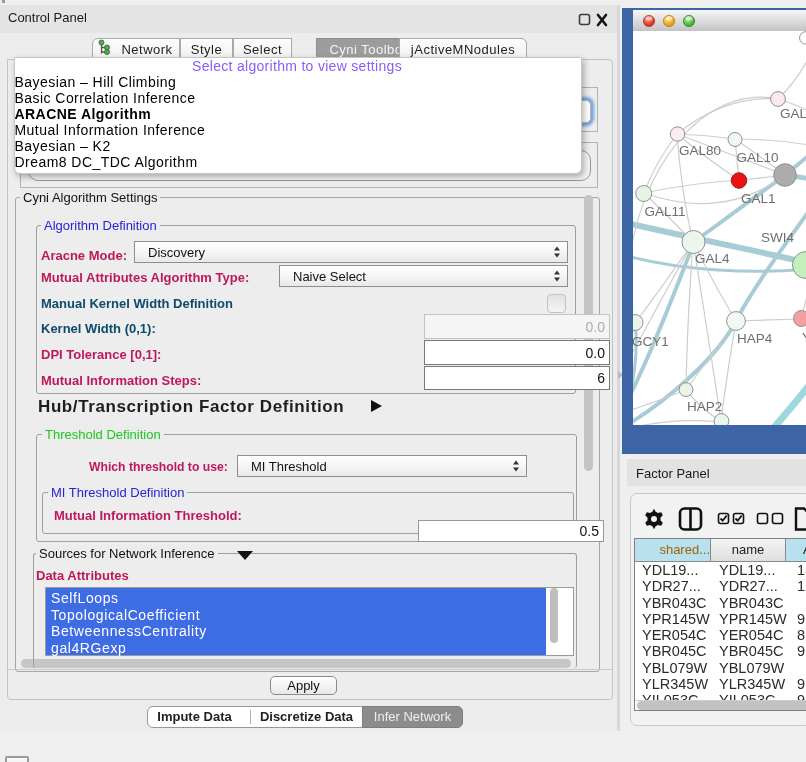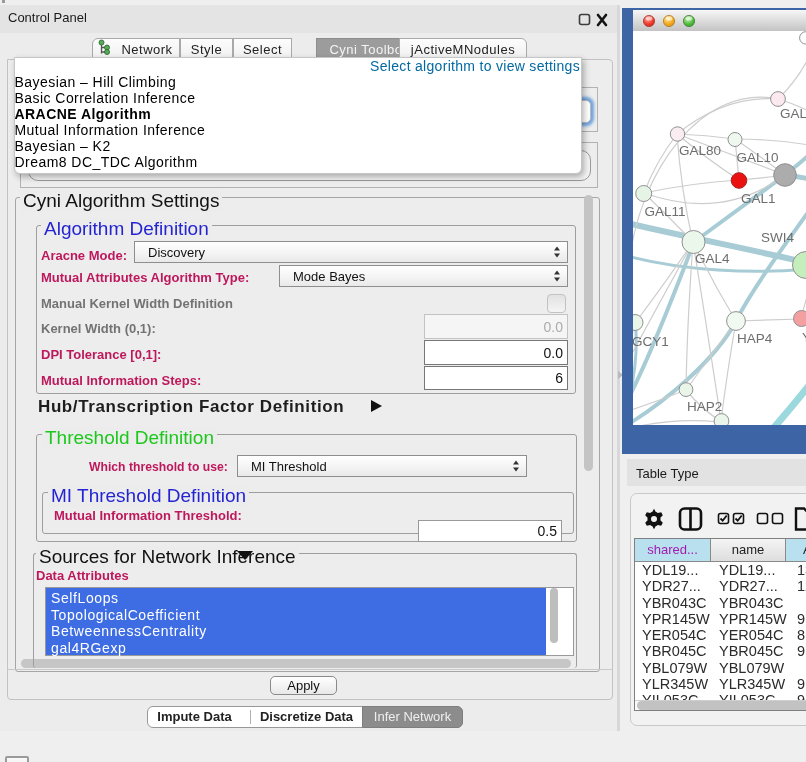--- a/index.html
+++ b/index.html
@@ -1,29 +1,29 @@
 <!DOCTYPE html>
 <html><head>
 <meta charset="utf-8">
 <style>
   html,body{margin:0;padding:0;width:806px;height:762px;background:#efefef;
     font-family:"Liberation Sans",sans-serif;overflow:hidden;}
   .abs{position:absolute;}
   .lbl{position:absolute;font-size:13px;font-weight:bold;color:#be185d;white-space:nowrap;}
-  .lbl.dis{color:#737373;}
+  .lbl.dis{color:#0c4a6e;}
   .gbox{position:absolute;border:1px solid #a5a5a5;border-radius:3px;}
-  .gtitle{position:absolute;font-size:19px;color:#111;background:#ececec;padding:0 3px;white-space:nowrap;}
+  .gtitle{position:absolute;font-size:13px;color:#111;background:#ececec;padding:0 3px;white-space:nowrap;}
   .combo{position:absolute;border:1px solid #8e8e8e;border-radius:0;
     background:linear-gradient(#ffffff 0%,#f6f6f6 45%,#e9e9e9 100%);
     font-size:13px;color:#111;}
   .combo .ctext{position:absolute;left:13px;top:50%;transform:translateY(-50%);white-space:nowrap;}
   .spin{position:absolute;right:7px;top:50%;transform:translateY(-50%);width:6px;height:11px;}
   .spin:before{content:"";position:absolute;left:0;top:0;border-left:3px solid transparent;border-right:3px solid transparent;border-bottom:4.2px solid #333;}
   .spin:after{content:"";position:absolute;left:0;bottom:0;border-left:3px solid transparent;border-right:3px solid transparent;border-top:4.2px solid #333;}
-  .tfield{position:absolute;background:#fff;border:1px solid #777;font-size:14px;color:#111;text-align:right;}
+  .tfield{position:absolute;background:#fff;border:1px solid #777;font-size:14px;color:#111;text-align:right;padding-left:42px;}
   .tfield span{position:absolute;right:4px;top:50%;transform:translateY(-50%);}
   .tab{position:absolute;top:38px;height:21px;border:1px solid #a9a9a9;border-bottom:1px solid #a9a9a9;
     background:linear-gradient(#fdfdfd,#f0f0f0);font-size:13px;color:#222;text-align:center;
     line-height:21px;box-sizing:border-box;letter-spacing:0.5px;}
 </style>
 </head>
 <body>
 
 <div class="abs" style="left:0;top:5px;width:620px;height:726px;background:#ececec;"></div>
 <div class="abs" style="left:2px;top:0;width:3px;height:3px;background:#9a9a9a;"></div>
@@ -49,21 +49,21 @@
 <div class="tab" style="left:399px;width:128px;border-radius:0 6px 0 0;">jActiveMNodules</div>
 
 <div class="abs" style="left:7px;top:59px;width:606px;height:641px;background:#ededed;border:1px solid #c2c2c2;border-radius:0 4px 4px 4px;box-sizing:border-box;"></div>
 
 <div class="abs" style="left:20px;top:87px;width:576px;height:43px;border:1px solid #b2b2b2;"></div>
 <div class="abs" style="left:28px;top:100px;width:561px;height:21px;border-radius:5px;background:#fff;border:1px solid #bbb;box-shadow:0 0 3px 2.5px rgba(90,150,220,0.85);"></div>
 <div class="abs" style="left:20px;top:142px;width:576px;height:44px;border:1px solid #b2b2b2;"></div>
 <div class="abs" style="left:28px;top:150px;width:561px;height:29px;border-radius:10px;background:#f4f4f4;border:1px solid #9a9a9a;"></div>
 
 <div class="abs" style="left:14px;top:57px;width:566px;height:115px;background:#ffffff;border:1px solid #c6c6c6;border-radius:0 0 6px 6px;box-shadow:2px 3px 6px rgba(0,0,0,0.30);"></div>
-<div class="abs" style="left:14px;top:58px;width:566px;text-align:right;font-size:14px;letter-spacing:0.3px;color:#0369a1;">Select algorithm to view settings</div>
+<div class="abs" style="left:14px;top:58px;width:566px;text-align:center;font-size:14px;letter-spacing:0.3px;color:#8b5cf6;">Select algorithm to view settings</div>
 <div class="abs" style="left:14.5px;top:74px;font-size:14px;letter-spacing:0.45px;color:#000;line-height:16px;white-space:pre;">Bayesian – Hill Climbing
 Basic Correlation Inference
 <b>ARACNE Algorithm</b>
 Mutual Information Inference
 Bayesian – K2
 Dream8 DC_TDC Algorithm</div>
 
 <div class="gbox" style="left:15px;top:197px;width:583px;height:473px;"></div>
 <div class="gtitle" style="left:20px;top:190px;">Cyni Algorithm Settings</div>
 
@@ -74,21 +74,21 @@
 <div class="gtitle" style="left:41px;top:218px;color:#2424d2;">Algorithm Definition</div>
 
 <div class="lbl" style="left:41px;top:248px;">Aracne Mode:</div>
 <div class="combo" style="left:134px;top:241px;width:432px;height:20px;">
     <span class="ctext">Discovery</span>
     <span class="spin" style="right:7px"></span>
   </div>
 
 <div class="lbl" style="left:41px;top:270px;">Mutual Attributes Algorithm Type:</div>
 <div class="combo" style="left:279px;top:265px;width:287px;height:20px;">
-    <span class="ctext">Mode Bayes</span>
+    <span class="ctext">Naive Select</span>
     <span class="spin" style="right:7px"></span>
   </div>
 
 <div class="lbl dis" style="left:41px;top:296px;">Manual Kernel Width Definition</div>
 <div class="abs" style="left:547px;top:294px;width:17px;height:17px;border-radius:4px;background:linear-gradient(#e2e2e2,#f4f4f4);border:1px solid #c2c2c2;"></div>
 
 <div class="lbl dis" style="left:41px;top:321px;">Kernel Width (0,1):</div>
 <div class="tfield" style="left:424px;top:314px;width:142px;height:23px;background:#f5f5f5;border-color:#c3c3c3;color:#ababab;">
     <span>0.0</span>
   </div>
@@ -246,21 +246,21 @@
     <text x="62" y="231.5">GAL4</text>
     <text x="128" y="211">SWI4</text>
     <text x="104" y="311.5">HAP4</text>
     <text x="169" y="311">Y</text>
     <text x="-1" y="314.5">GCY1</text>
     <text x="54" y="379.5">HAP2</text>
   </g>
 </svg>
 
 <div class="abs" style="left:627px;top:459px;width:179px;height:27px;background:#e2e2e2;"></div>
-<div class="abs" style="left:636px;top:466px;font-size:13px;color:#1a1a1a;">Table Type</div>
+<div class="abs" style="left:636px;top:466px;font-size:13px;color:#1a1a1a;">Factor Panel</div>
 
 <div class="abs" style="left:630px;top:493px;width:182px;height:233px;background:#f2f2f2;border:1px solid #c9c9c9;border-radius:7px;box-sizing:border-box;"></div>
 
 <svg class="abs" style="left:644px;top:506px" width="162" height="26" viewBox="0 0 162 26">
   <g fill="#111">
     <path d="M10 3.2 L11.6 6.2 A6 6 0 0 1 13.8 7.5 L17.2 6.8 L18.8 9.8 L16.4 12.2 A6 6 0 0 1 16.4 14.8 L18.8 17.2 L17.2 20.2 L13.8 19.5 A6 6 0 0 1 11.6 20.8 L10 23.8 L8.4 20.8 A6 6 0 0 1 6.2 19.5 L2.8 20.2 L1.2 17.2 L3.6 14.8 A6 6 0 0 1 3.6 12.2 L1.2 9.8 L2.8 6.8 L6.2 7.5 A6 6 0 0 1 8.4 6.2 Z" transform="translate(0,-0.5)"></path>
     <circle cx="10" cy="13" r="3" fill="#f2f2f2"></circle>
   </g>
   <rect x="36" y="2.5" width="21" height="21" rx="4.5" fill="none" stroke="#111" stroke-width="2.6"></rect>
   <line x1="46.5" y1="3" x2="46.5" y2="23" stroke="#111" stroke-width="2.6"></line>
@@ -272,21 +272,21 @@
   </g>
   <g fill="none" stroke="#111" stroke-width="1.8">
     <path d="M76.5 12.5 l2.2 2.2 l4-5.2"></path>
     <path d="M91.5 12.5 l2.2 2.2 l4-5.2"></path>
   </g>
   <path d="M152 2.5 h8 l6 6 v15 h-14 z" fill="none" stroke="#111" stroke-width="2.4"></path>
 </svg>
 
 <div class="abs" style="left:634px;top:538px;width:176px;height:173px;background:#fff;border:1px solid #7f7f7f;box-sizing:border-box;overflow:hidden;">
 
-  <div class="abs" style="left:0;top:0;width:75px;height:22px;background:#b9e0ef;border-right:1px solid #8a8a8a;border-bottom:1px solid #8a8a8a;font-size:13px;color:#a21caf;text-align:center;line-height:22px;">shared...</div>
+  <div class="abs" style="left:0;top:0;width:75px;height:22px;background:#b9e0ef;border-right:1px solid #8a8a8a;border-bottom:1px solid #8a8a8a;font-size:13px;color:#a16207;text-align:right;line-height:22px;">shared...</div>
   <div class="abs" style="left:76px;top:0;width:74px;height:22px;background:linear-gradient(#f4f4f4,#dedede);border-right:1px solid #8a8a8a;border-bottom:1px solid #8a8a8a;font-size:13px;color:#222;text-align:center;line-height:22px;">name</div>
   <div class="abs" style="left:151px;top:0;width:25px;height:22px;background:#b9e0ef;border-bottom:1px solid #8a8a8a;font-size:13px;color:#222;line-height:22px;padding-left:17px;">A</div>
 
   <div class="abs" style="left:7px;top:23px;font-size:14.5px;color:#2b2b2b;line-height:16.3px;white-space:pre;">YDL19...
 YDR27...
 YBR043C
 YPR145W
 YER054C
 YBR045C
 YBL079W

